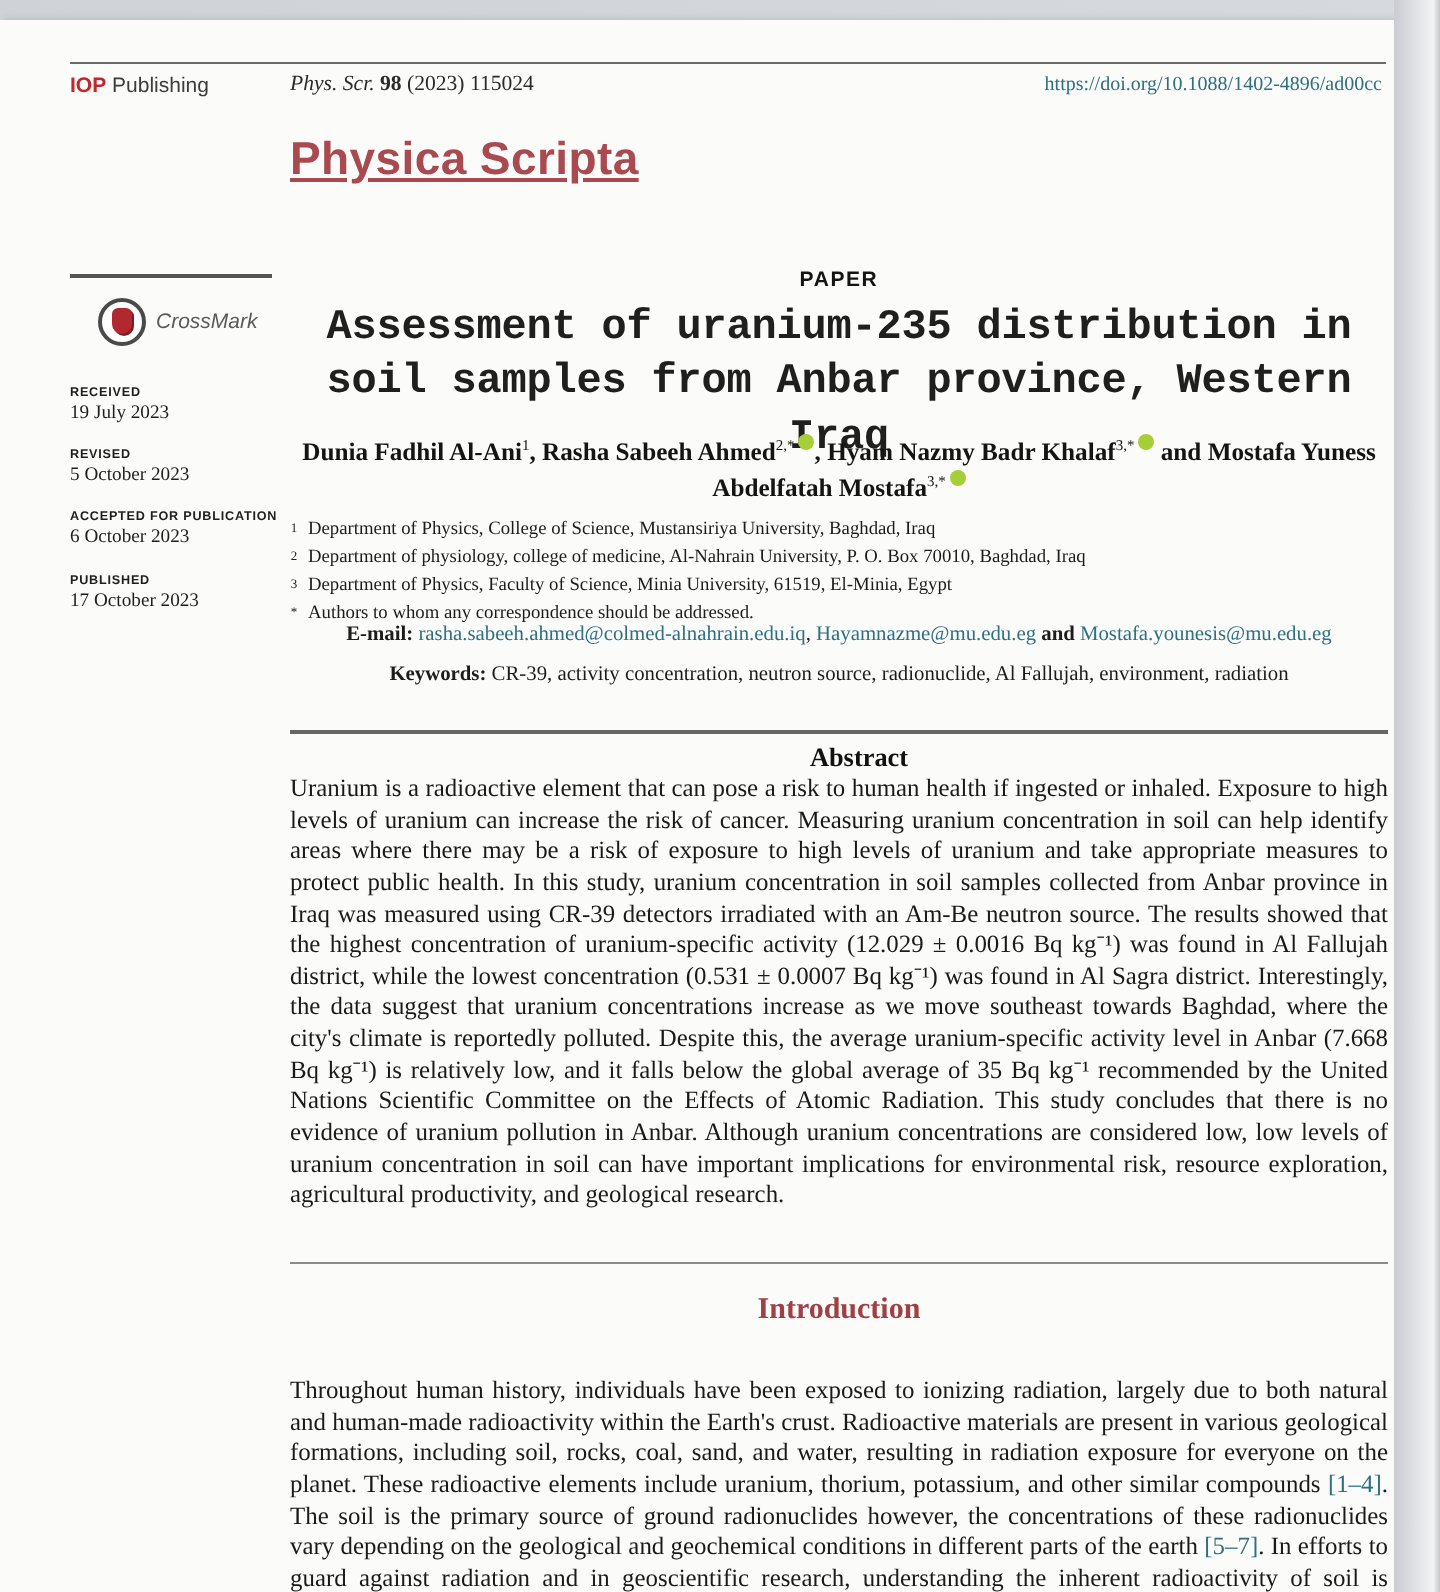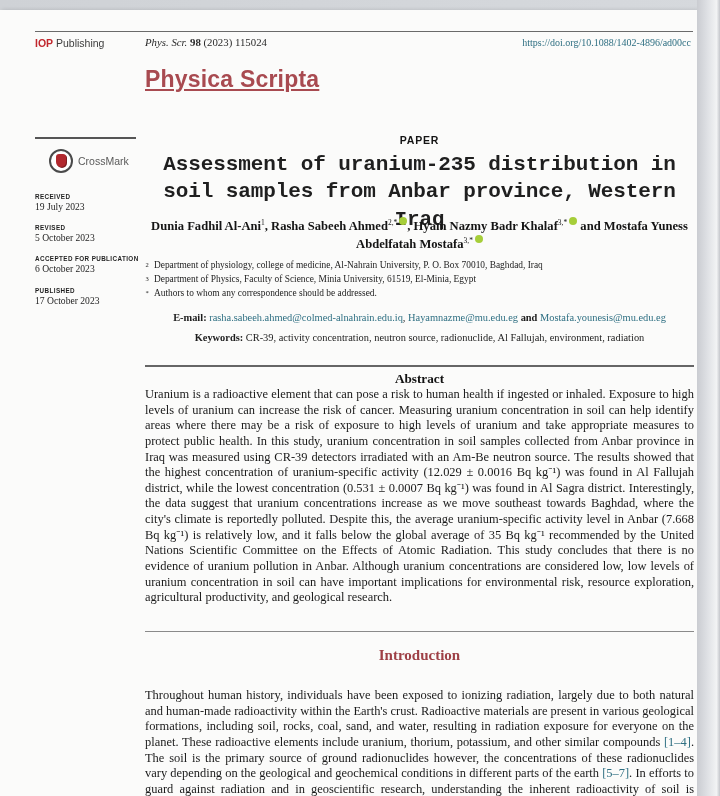--- a/index.html
+++ b/index.html
@@ -20,21 +20,21 @@
   .publisher b { color:#c1272d; font-weight:bold; }
   .citation { position:absolute; left:145px; top:26px; font-size:10.8px; color:#2a2a2a; }
   .citation .j { font-style:italic; }
   .citation .v { font-weight:bold; }
   .doi { position:absolute; right:6px; top:27px; font-size:10px; color:#2e6f82; text-decoration:none; }
   .journal-name { position:absolute; left:145px; top:56px; font-family:"Liberation Sans",sans-serif;
     font-size:23px; font-weight:bold; letter-spacing:.2px; color:#a84a50;text-decoration:underline; }
 
   
   .sidebar-rule { position:absolute; left:35px; top:127px; width:101px; height:1.5px; background:#555; }
-  .crossmark { position:absolute; left:49px; top:139px; display:flex; align-items:center; gap:5px; cursor:pointer; }
+  .crossmark { position:absolute; left:49px; top:139px; display:flex; align-items:center; gap:5px; cursor:pointer;font-style:italic; }
   .cm-circle { width:24px; height:24px; border-radius:50%; border:2.5px solid #4a4a4a;
     background:#fff; position:relative; }
   .cm-circle::after { content:""; position:absolute; left:4.5px; top:3px; width:10px; height:13px;
     background:#b1282e; border-radius:3px 3px 5px 5px; box-shadow:1px 1px 0 #7d1d21; }
   .cm-label { font-family:"Liberation Sans",sans-serif; font-size:10.5px; color:#5a5a5a; }
   .date-item { position:absolute; left:35px; width:105px; }
   .date-label { font-family:"Liberation Sans",sans-serif; font-size:6.3px; font-weight:bold;
     letter-spacing:.4px; color:#1e1e1e; }
   .date-value { font-size:9.6px; color:#1e1e1e; margin-top:1px; }
 
@@ -51,21 +51,21 @@
   .affiliations { top:249px; font-size:9.4px; color:#1c1c1c; line-height:1.48; }
   .affil-row { display:flex; gap:5px; }
   .affil-row sup { font-size:6.5px; padding-top:1px; min-width:4px; }
   .email-line { top:302px; font-size:10.4px; color:#1c1c1c; }
   .email-line .lbl, .kw-line .lbl { font-weight:bold; }
   .email-line a { color:#2e6f82; text-decoration:none; }
   .email-line .conj { font-weight:bold; }
   .kw-line { top:322px; font-size:10.4px; color:#1c1c1c; }
   .rule-1 { top:355px; height:2px; background:#666; }
   .rule-2 { top:621px; height:1.2px; background:#8a8a8a; }
-  .abstract-heading { top:361px; font-size:13.2px; font-weight:bold; color:#111; }
+  .abstract-heading { top:361px; font-size:13.2px; font-weight:bold; color:#111;margin-left:10px; }
   .body-text { font-size:12.45px; line-height:1.255; text-align:justify; color:#1a1a1a; }
   .abstract-text { top:377px; }
   .intro-heading { top:637px; font-size:15px; font-weight:bold; color:#9e4046; }
   .intro-body { top:678px; }
   .ref { color:#2e6f82; cursor:pointer; }
 </style>
 </head>
 <body>
 
 <div class="photo-frame">
@@ -101,20 +101,24 @@
 
     <div class="main paper-label">PAPER</div>
     <h1 class="main article-title">Assessment of uranium-235 distribution in soil samples from Anbar province, Western Iraq</h1>
 
     <div class="main authors">
       <span>Dunia Fadhil Al-Ani</span><sup>1</sup><span>, </span><span>Rasha Sabeeh Ahmed</span><sup>2,*</sup><span class="orcid-dot"></span><span>, </span><span>Hyam Nazmy Badr Khalaf</span><sup>3,*</sup><span class="orcid-dot"></span><span> and </span><span>Mostafa Yuness Abdelfatah Mostafa</span><sup>3,*</sup><span class="orcid-dot"></span>
     </div>
 
     <div class="main affiliations">
       <div class="affil-row">
+        <sup>1</sup>
+        <span>Department of Physics, College of Science, Mustansiriya University, Baghdad, Iraq</span>
+      </div>
+      <div class="affil-row">
         <sup>2</sup>
         <span>Department of physiology, college of medicine, Al-Nahrain University, P. O. Box 70010, Baghdad, Iraq</span>
       </div>
       <div class="affil-row">
         <sup>3</sup>
         <span>Department of Physics, Faculty of Science, Minia University, 61519, El-Minia, Egypt</span>
       </div>
       <div class="affil-row">
         <sup>*</sup>
         <span>Authors to whom any correspondence should be addressed.</span>

